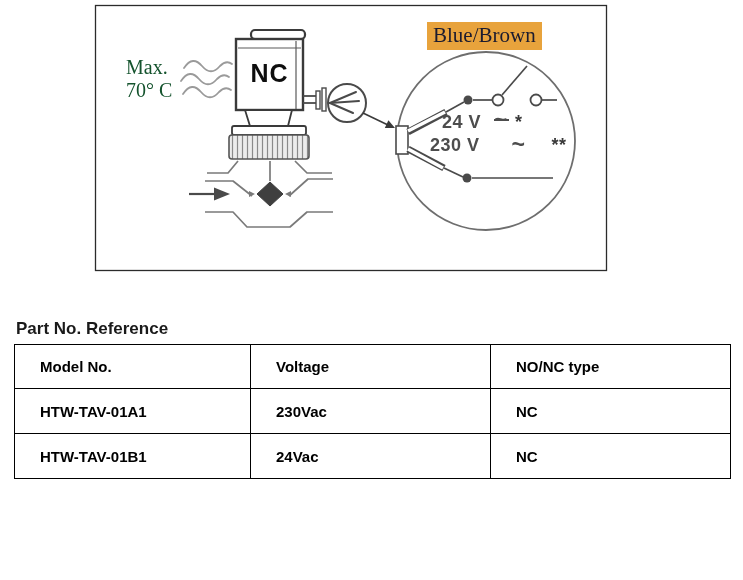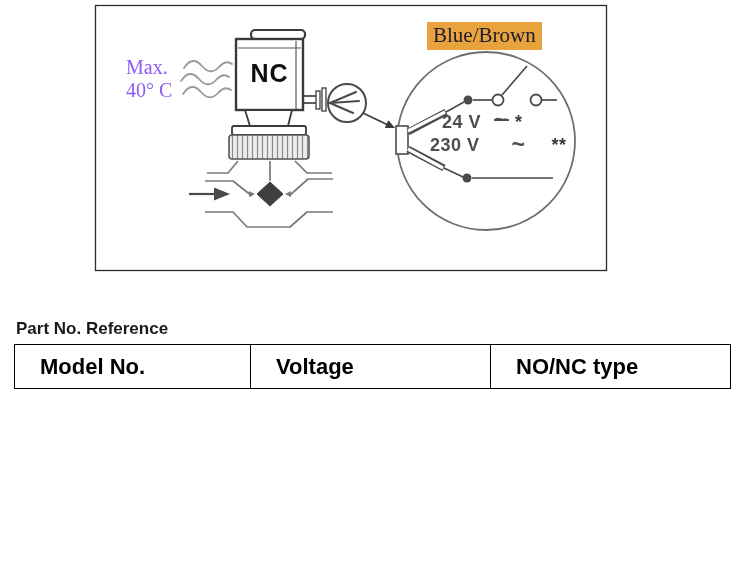--- a/index.html
+++ b/index.html
@@ -7,21 +7,21 @@
     position:relative;width:743px;height:580px;overflow:hidden;
     font-family:"Liberation Sans", sans-serif;
   }
   .diagram-svg{position:absolute;left:0;top:0;width:743px;height:580px;}
 
   
   .overlay{position:absolute;}
   .max-temp{
     left:126px;top:56px;
     font-family:"Liberation Serif", serif;
-    font-size:20px;line-height:23px;color:#8b5cf6;
+    font-size:20px;line-height:23px;color:#14532d;
   }
   .nc-label{
     left:236px;top:59px;width:67px;text-align:center;
     font-size:25px;font-weight:bold;color:#0e0e0e;letter-spacing:1px;
   }
   .wire-label{
     left:427px;top:22px;
     background:#E8A33C;
     font-family:"Liberation Serif", serif;
     font-size:21px;color:#1b1b2f;
@@ -45,21 +45,21 @@
   .part-heading{
     position:absolute;left:2px;top:319px;
     font-size:17px;font-weight:bold;color:#1a1a1a;margin-left:14px;
   }
   table.part-table{
     position:absolute;left:14px;top:344px;
     width:716px;border-collapse:collapse;table-layout:fixed;
   }
   table.part-table td{
     border:1.6px solid #000;
-    font-size:22px;font-weight:bold;color:#000;
+    font-size:15px;font-weight:bold;color:#000;
     padding:0 0 0 25px;vertical-align:middle;
     height:44px;
   }
   table.part-table tr.hdr td{height:43px;}
   col.c1{width:236px}col.c2{width:240px}col.c3{width:240px}
 </style>
 </head>
 <body>
 
 <svg class="diagram-svg" viewBox="0 0 743 580">
@@ -140,21 +140,21 @@
   <polygon points="270,182 283,194 270,206 257,194" fill="#3f3f3f" stroke="#3f3f3f"></polygon>
 
   <g>
     <line x1="189" y1="194" x2="214" y2="194" stroke="#4a4a4a" stroke-width="2.2"></line>
     <polygon points="214,187.5 230,194 214,200.5" fill="#4a4a4a"></polygon>
   </g>
 </svg>
 
 <div class="overlay max-temp">
   <div>Max.</div>
-  <div>40° C</div>
+  <div>70° C</div>
 </div>
 
 <div class="overlay nc-label">NC</div>
 
 <div class="overlay wire-label">Blue/Brown</div>
 
 <div class="overlay volt-row volt-24">
   <span class="vtxt">24 V</span>
   <span class="acdc">
       <i class="bar"></i>
@@ -176,14 +176,24 @@
       <col class="c1">
       <col class="c2">
       <col class="c3">
     </colgroup>
   <tbody>
       <tr class="hdr">
     <td>Model No.</td>
     <td>Voltage</td>
     <td>NO/NC type</td>
   </tr>
+  <tr>
+    <td>HTW-TAV-01A1</td>
+    <td>230Vac</td>
+    <td>NC</td>
+  </tr>
+  <tr>
+    <td>HTW-TAV-01B1</td>
+    <td>24Vac</td>
+    <td>NC</td>
+  </tr>
 </tbody>
   </table>
 
 </body></html>

